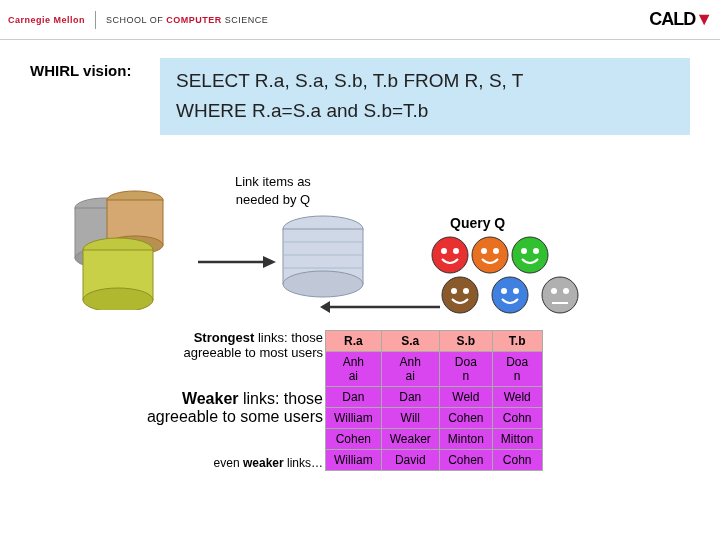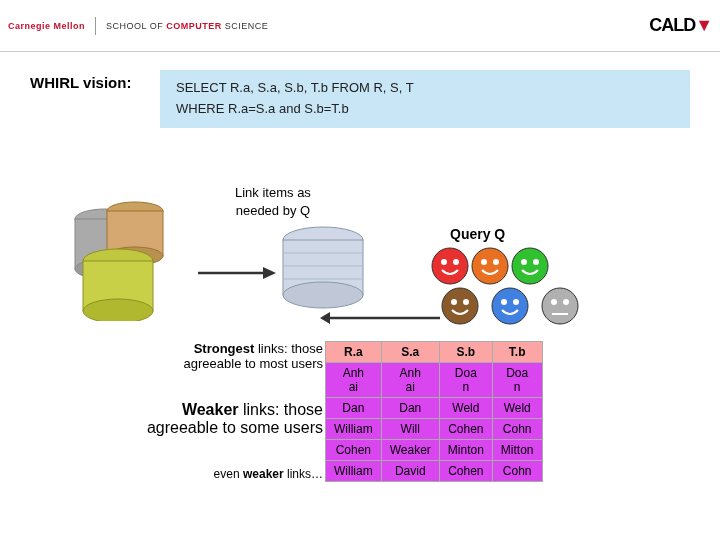--- a/index.html
+++ b/index.html
@@ -10,21 +10,21 @@
       background: #fff;
       overflow: hidden;
       position: relative;
     }
 
     
     .header {
       display: flex;
       align-items: center;
       justify-content: space-between;
-      height: 52px;
+      height: 40px;
       background: #fff;
       border-bottom: 1px solid #ccc;
       padding: 0 8px;
     }
     .header-left {
       display: flex;
       align-items: center;
       gap: 6px;
     }
     .cmu-logo {
@@ -57,36 +57,35 @@
     .main {
       padding: 18px 30px 10px 30px;
       position: relative;
     }
 
     
     .whirl-row {
       display: flex;
       align-items: flex-start;
       gap: 20px;
-      margin-bottom: 18px;
     }
     .whirl-label {
       font-size: 15px;
       font-weight: bold;
       min-width: 110px;
       padding-top: 4px;
     }
     .sql-box {
       background: #c8e6f5;
       border: none;
       padding: 8px 16px;
       flex: 1;
     }
     .sql-line {
-      font-size: 13px;
+      font-size: 19px;
       color: #222;
       line-height: 1.6;
       font-family: Arial, sans-serif;
     }
 
     
     .data-table {
       position: absolute;
       left: 295px;
       top: 195px;

